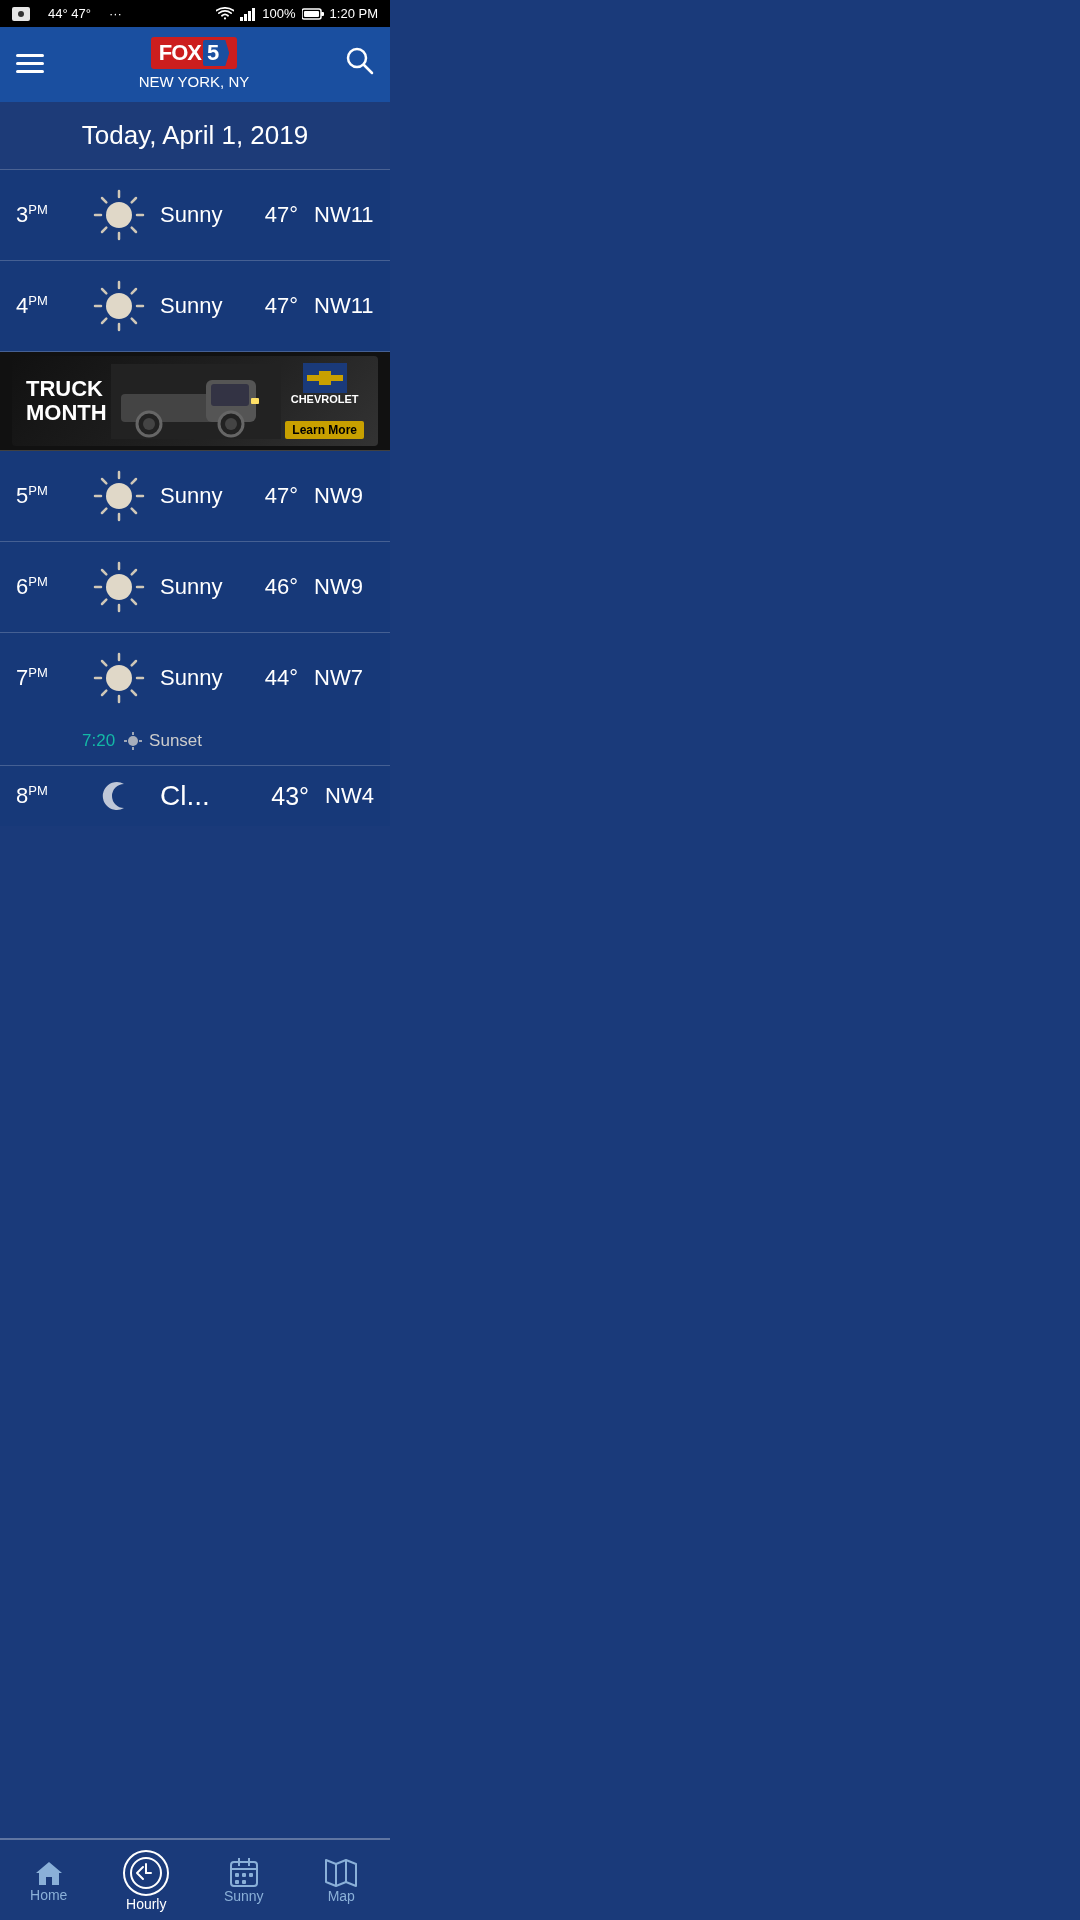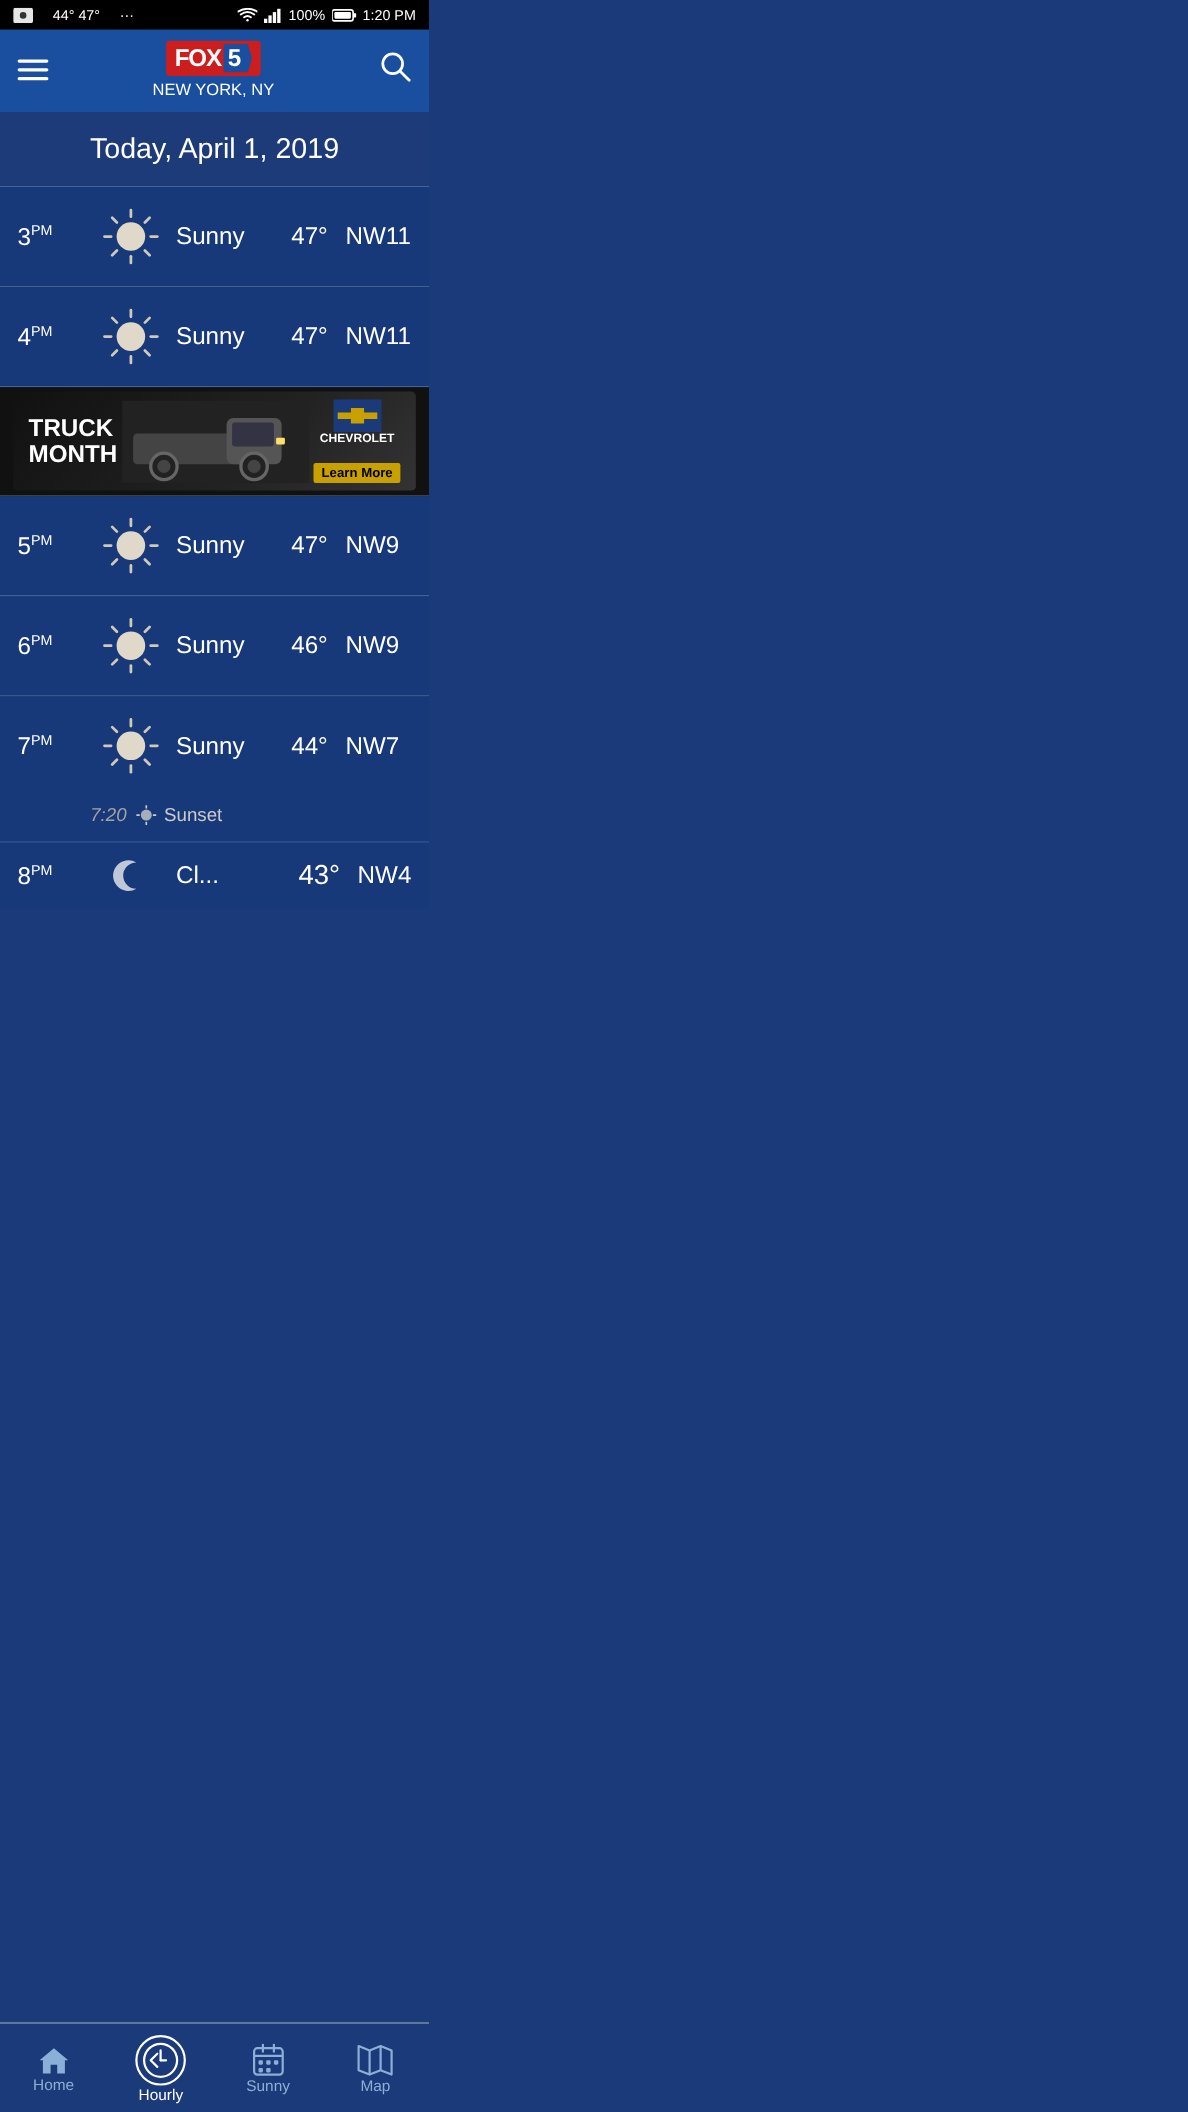--- a/index.html
+++ b/index.html
@@ -96,21 +96,21 @@
       color: #fff; font-size: 22px; font-weight: 400; min-width: 60px; text-align: left;
     }
 
     
     .sunset-row {
       display: flex; align-items: center;
       padding: 8px 16px 14px 82px;
       border-bottom: 1px solid rgba(255,255,255,0.2);
       background: rgba(20, 55, 120, 0.5);
     }
-    .sunset-time { color: #a3a3a3; font-size: 17px; margin-right: 8px; font-style: italic; }
+    .sunset-time { color: #14b8a6; font-size: 17px; margin-right: 8px; }
     .sunset-label { color: #ccc; font-size: 17px; }
 
     
     .ad-banner {
       background: #111;
       padding: 4px 12px;
       display: flex; align-items: center; justify-content: center;
       border-bottom: 1px solid rgba(255,255,255,0.2);
     }
     .ad-content {
@@ -394,21 +394,21 @@
   </div>
 
   <div class="weather-row-partial">
     <div class="time" style="color:#fff;font-size:22px;width:62px;">8<sup style="font-size:13px;">PM</sup></div>
 
     <svg class="moon-svg" viewBox="0 0 54 54">
       <g transform="translate(27,27)">
         <path d="M5,-12 A14,14 0 1,0 5,12 A10,10 0 1,1 5,-12 Z" fill="#c0c8d8"></path>
       </g>
     </svg>
-    <span style="color:#fff;font-size:22px;flex:1;">Cl...</span>
+    <span style="color:#fff;font-size:28px;flex:1;">Cl...</span>
     <span style="color:#fff;font-size:25px;margin-right:16px;">43°</span>
     <span style="color:#fff;font-size:22px;">NW4</span>
   </div>
 
 </div>
 
 <nav class="bottom-nav">
 
   <div class="nav-item">
     <div class="nav-icon-wrap">

